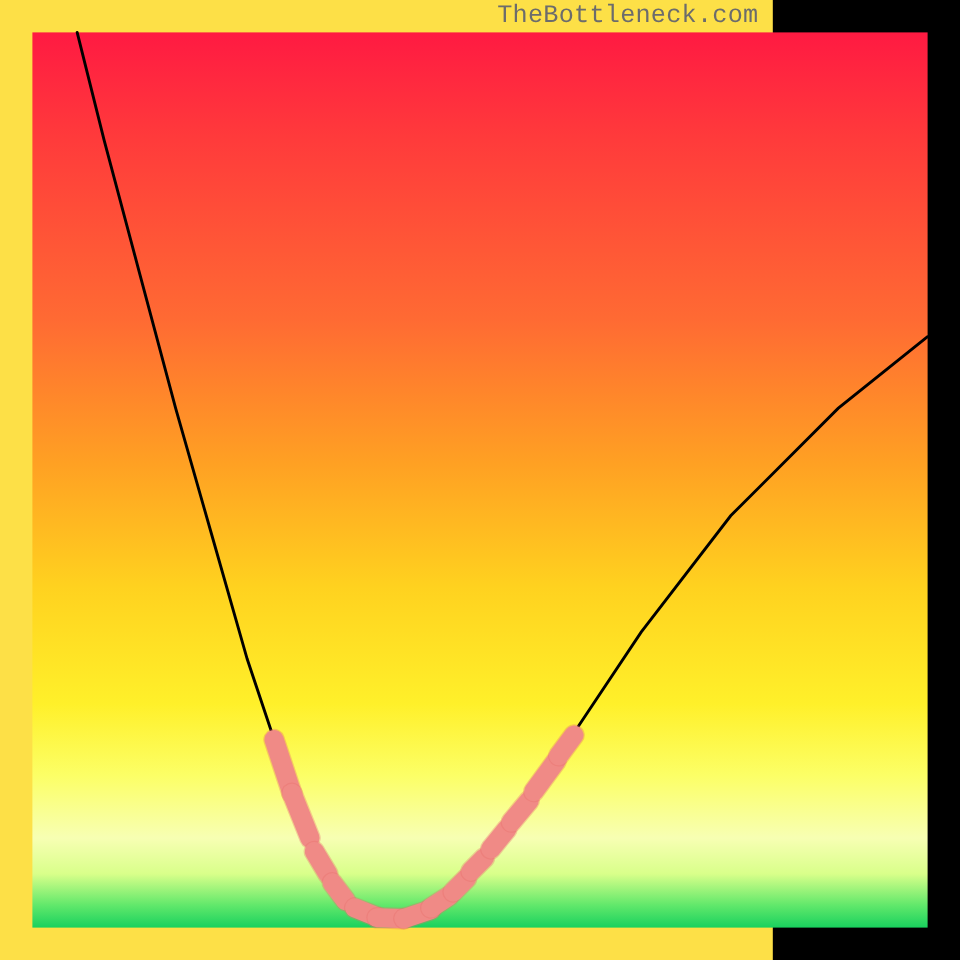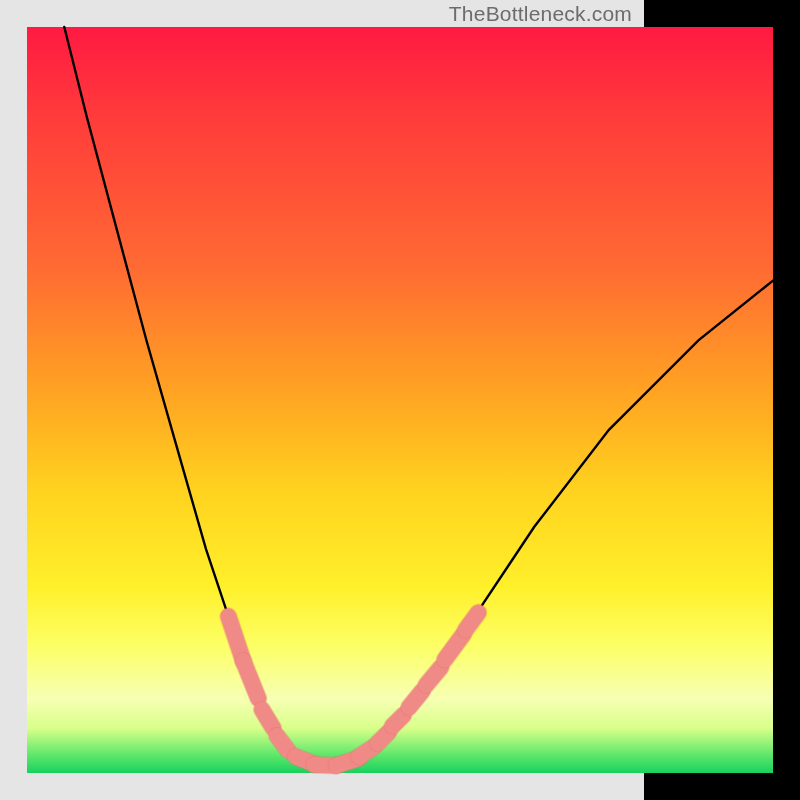--- a/index.html
+++ b/index.html
@@ -8,21 +8,22 @@
     background: #000;
     width: 800px;
     height: 800px;
     overflow: hidden;
     font-family: Arial, Helvetica, sans-serif;
   }
   .frame {
     position: relative;
     width: 644px;
     height: 800px;
-    background: #e5e5e5;
+    background: #fde047;
+    font-family: Liberation Mono, monospace;
   }
   .plot-area {
     position: absolute;
     left: 27px;
     top: 27px;
     width: 746px;
     height: 746px;
     
     background: linear-gradient(
       to bottom,

